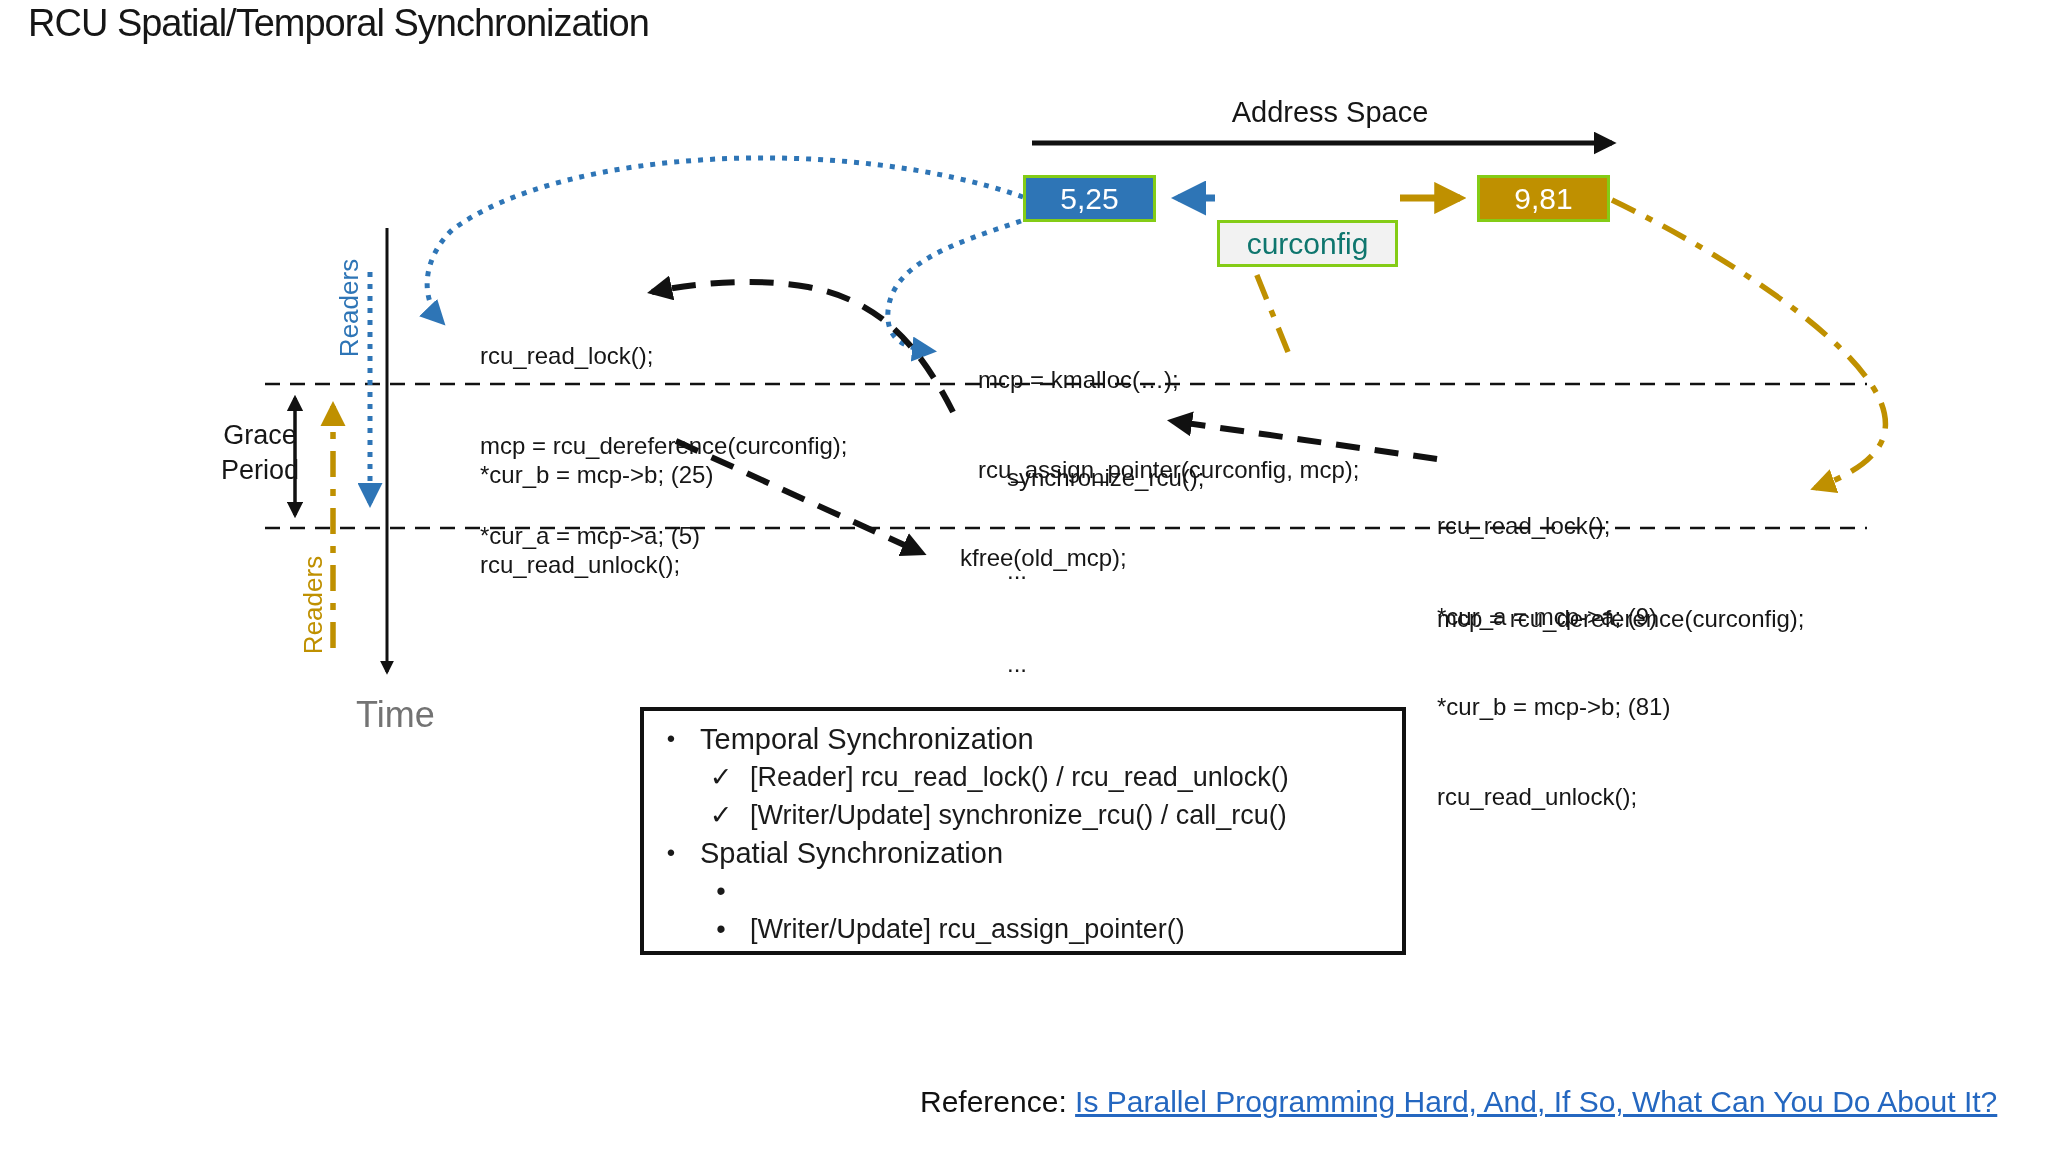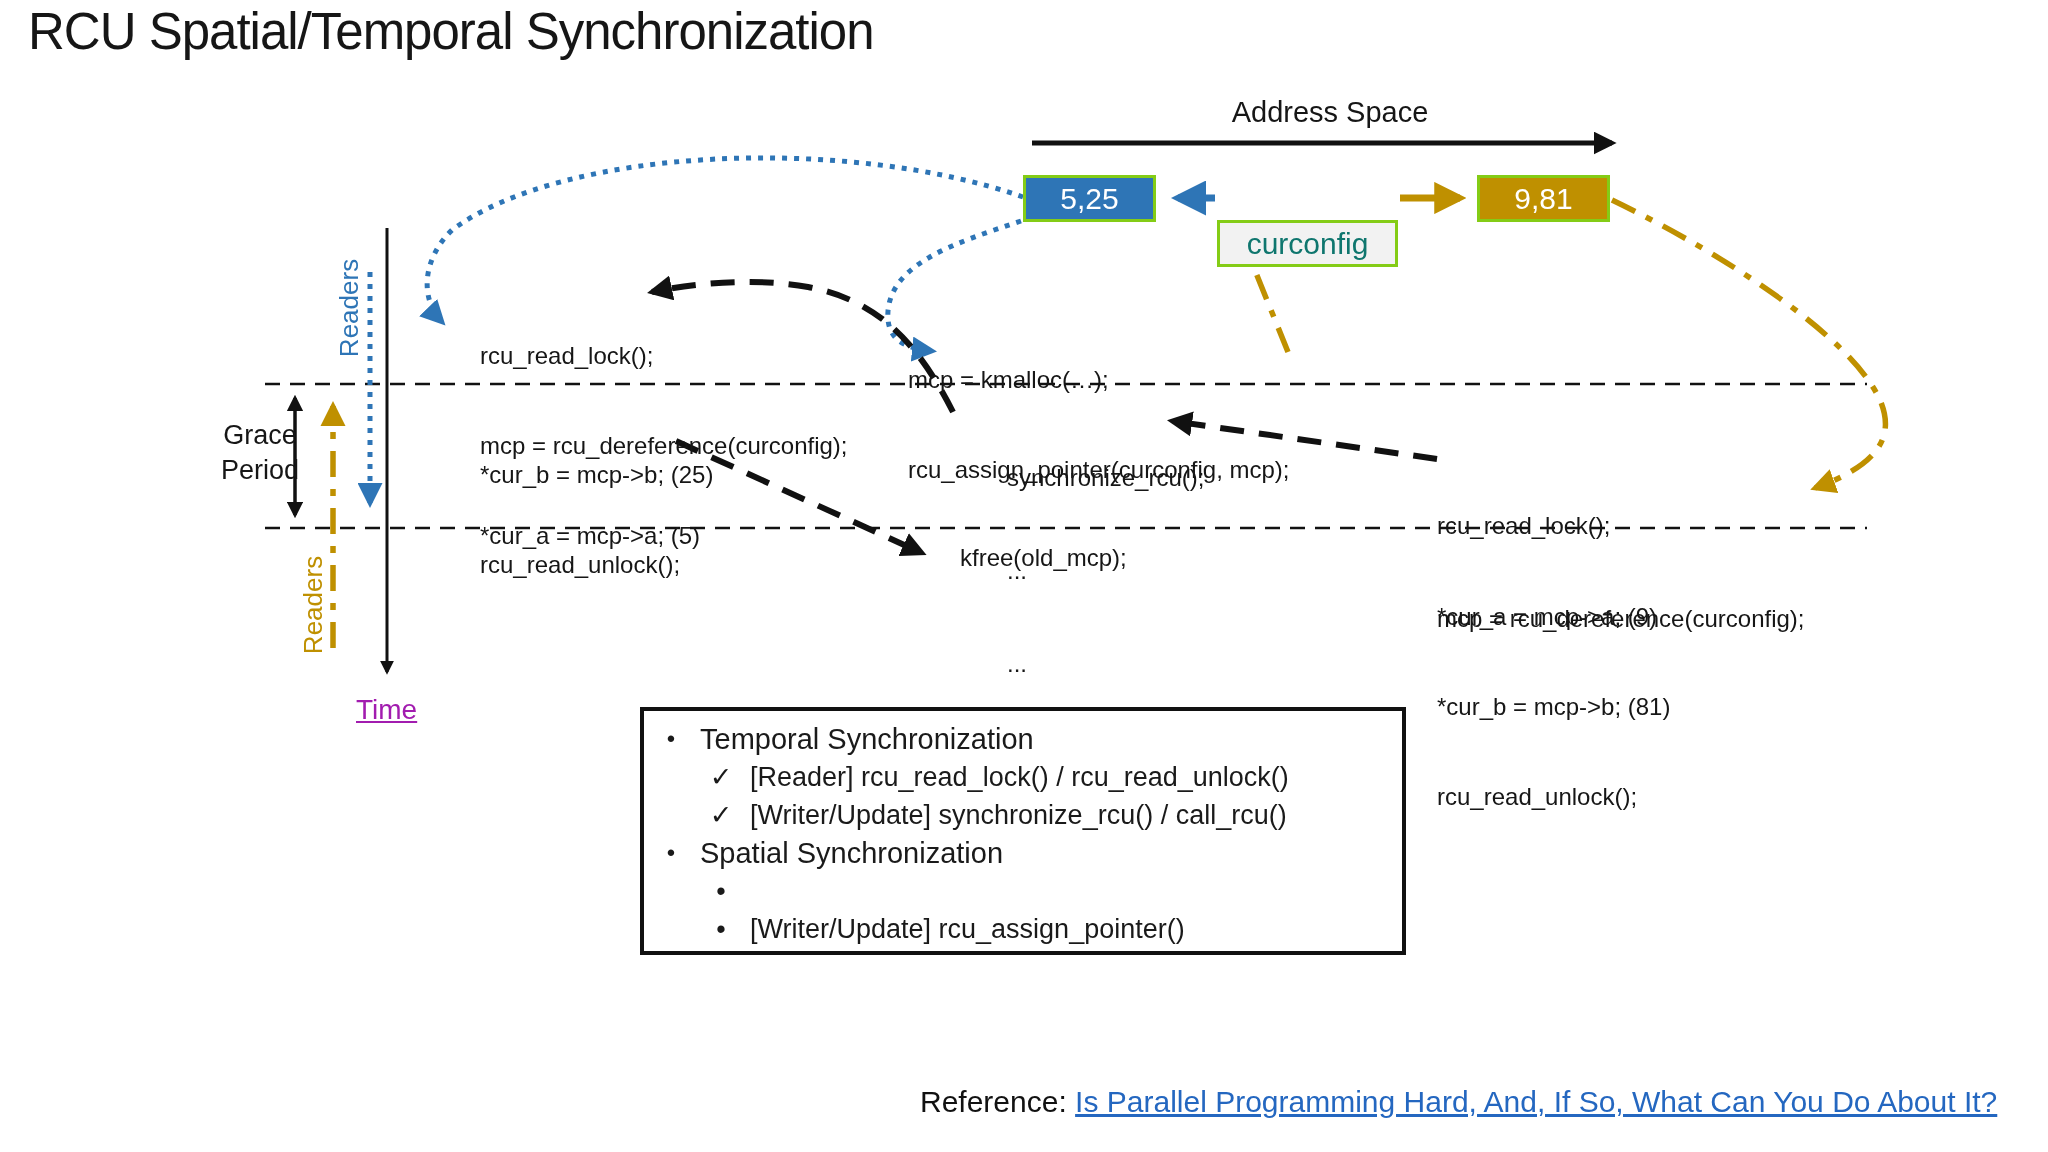--- a/index.html
+++ b/index.html
@@ -2,40 +2,40 @@
 <html><head>
 <meta charset="utf-8">
 <style>
   html,body{margin:0;padding:0;background:#e9e9e9;}
   #slide{
     position:relative;width:2048px;height:1152px;background:#ffffff;
     font-family:"Liberation Sans",sans-serif;color:#1a1a1a;overflow:hidden;
   }
   #arrow-layer{position:absolute;left:0;top:0;width:2048px;height:1152px;z-index:1;pointer-events:none;}
   .abs{position:absolute;z-index:2;}
-  .title{left:28px;top:2px;font-size:51px;font-weight:400;letter-spacing:-1px;color:#161616;}
+  .title{left:28px;top:2px;font-size:38px;font-weight:400;letter-spacing:-1px;color:#161616;}
   .addr-label{left:1150px;top:96px;width:360px;text-align:center;font-size:29px;color:#161616;}
   .membox{top:175px;height:47px;box-sizing:border-box;border:3px solid #84cc16;
           display:flex;align-items:center;justify-content:center;font-size:30px;z-index:3;}
   .box-old{left:1023px;width:133px;background:#2E75B6;color:#ffffff;}
   .box-ptr{left:1217px;width:181px;background:#F2F2F2;color:#0f766e;margin-top:45px;}
   .box-new{left:1477px;width:133px;background:#BF9000;color:#ffffff;}
   .code{font-size:24px;line-height:30px;white-space:pre;color:#161616;}
   .c-left1{left:480px;top:281px;}
   .c-left2{left:480px;top:400px;}
-  .c-mid1{left:908px;top:305px;}
+  .c-mid1{left:978px;top:305px;}
   .c-mid2{left:963px;top:400px;line-height:31px;margin-left:44px;}
   .c-kfree{left:960px;top:543px;}
   .c-right1{left:1437px;top:448px;line-height:31px;}
   .c-right2{left:1437px;top:542px;}
   .vlabel{width:104px;height:28px;text-align:center;font-size:26px;}
   .readers-blue{left:296px;top:294px;color:#2E75B6;transform:rotate(-90deg);}
   .readers-gold{left:260px;top:591px;color:#BF9000;transform:rotate(-90deg);}
   .grace{left:203px;top:418px;width:90px;text-align:center;font-size:27px;line-height:35px;color:#161616;margin-left:12px;}
-  .time-label{left:356px;top:694px;font-size:28px;color:#a21caf;text-decoration:underline;}
+  .time-label{left:356px;top:694px;font-size:36px;color:#737373;}
   .panel{left:640px;top:707px;width:766px;height:248px;box-sizing:border-box;border:4px solid #111111;
          background:#ffffff;padding-top:9px;z-index:3;}
   .prow{display:flex;align-items:center;height:38px;}
   .prow .mk{display:inline-block;text-align:center;}
   .lvl1{font-size:29px;}
   .lvl1 .mk{width:26px;margin-left:14px;margin-right:16px;font-size:24px;}
   .lvl2{font-size:27px;}
   .lvl2 .mk{width:26px;margin-left:64px;margin-right:16px;}
   .ref-line{left:920px;top:1085px;font-size:30px;color:#111111;white-space:pre;}
   .ref-link{color:#2467C0;text-decoration:underline;cursor:pointer;}

